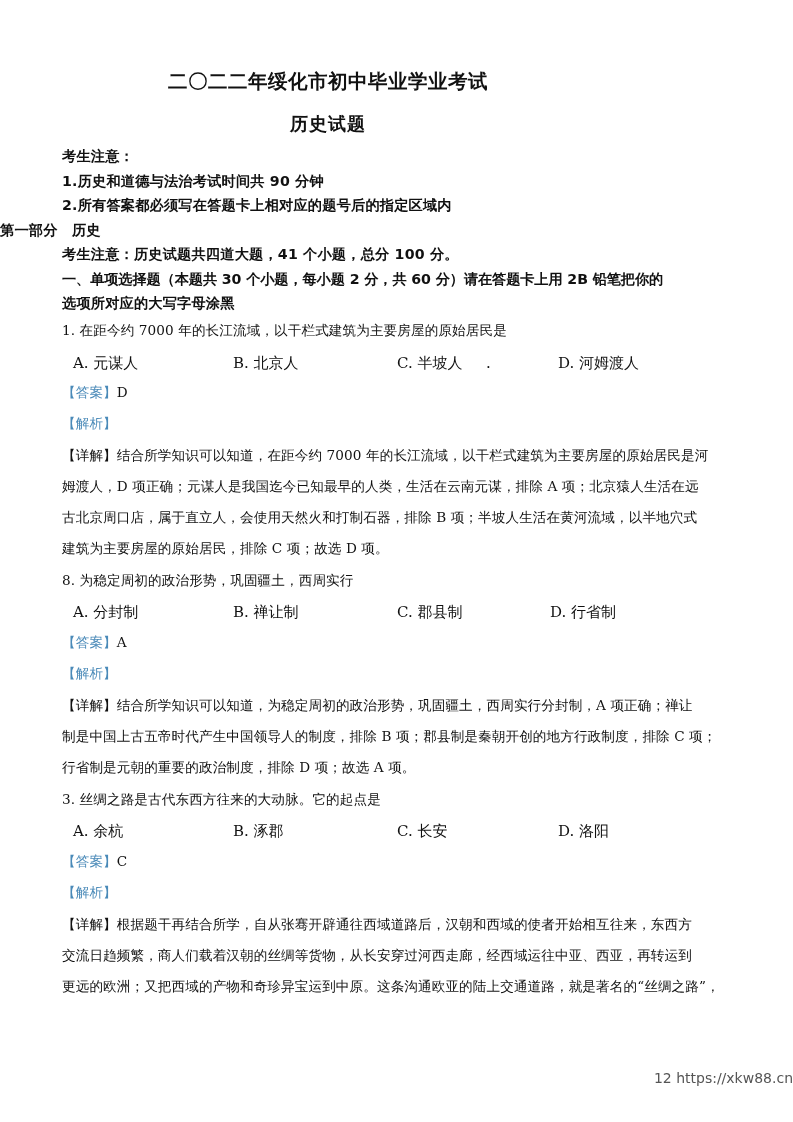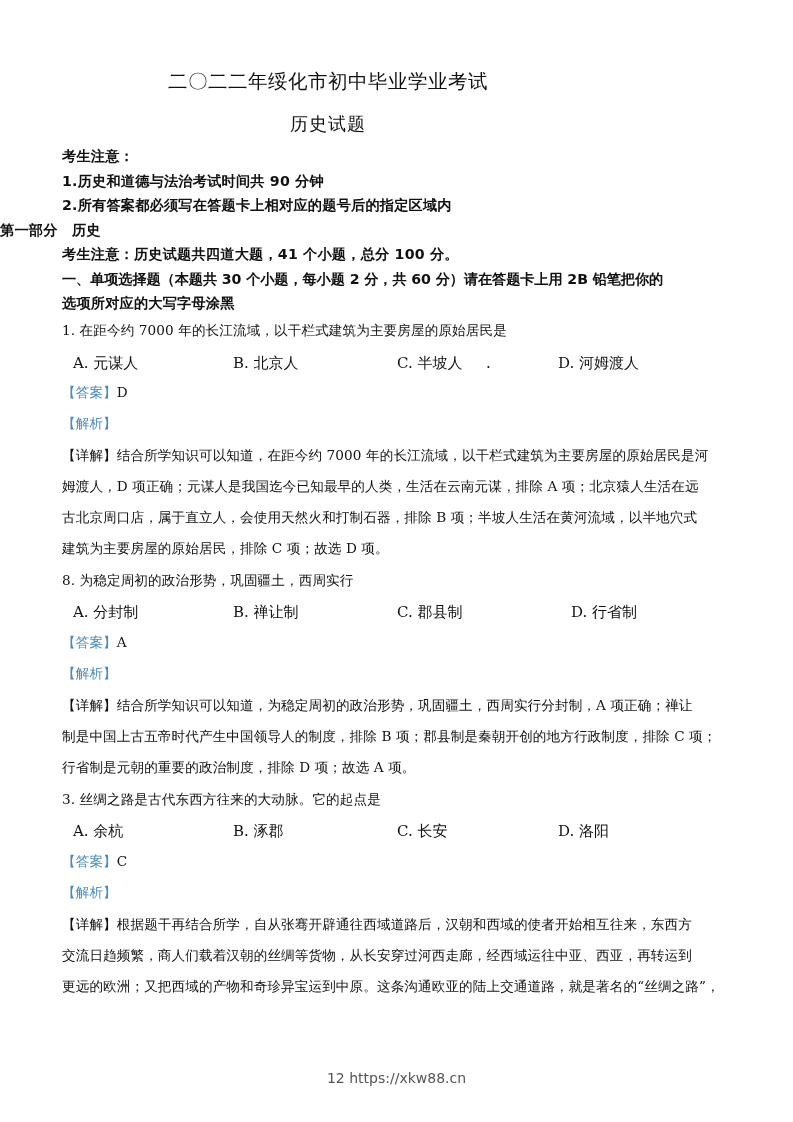--- a/index.html
+++ b/index.html
@@ -1,27 +1,27 @@
 <!DOCTYPE html>
 <html><head>
 <meta charset="utf-8">
 <style>
   html, body { margin: 0; padding: 0; background: #ffffff; }
   body { width: 793px; height: 1122px; position: relative; overflow: hidden;
          font-family: "DejaVu Serif", "Liberation Serif", serif; color: #111; }
   .line { position: absolute; left: 62px; white-space: nowrap; }
-  .title { position: absolute; left: 0; width: 656px; text-align: center; font-weight: normal; font-family: "DejaVu Sans", "Liberation Sans", sans-serif; }
+  .title { position: absolute; left: 0; width: 656px; text-align: center; font-weight: bold; font-family: "DejaVu Sans", "Liberation Sans", sans-serif; }
   .t1 { top: 68px; font-size: 19.5px; letter-spacing: 0.5px; }
   .t2 { top: 112px; font-size: 18px; letter-spacing: 1px; }
   .bold { font-weight: bold; font-family: "DejaVu Sans", "Liberation Sans", sans-serif; font-size: 14.2px; letter-spacing: 0.2px; }
   .center { left: 0; width: 793px; text-align: left; }
   .norm { font-size: 13.6px; letter-spacing: 0.1px; }
   .opt { position: absolute; white-space: nowrap; font-size: 15px; }
   .tag { color: #4a8ab8; }
-  .footer { position: absolute; top: 1070px; left: 0; width: 793px; text-align: center;
+  .footer { position: absolute; top: 1070px; left: 0; width: 793px; text-align: right;
             font-family: "DejaVu Sans", "Liberation Sans", sans-serif; font-size: 14px; color: #555; }
 </style>
 </head>
 <body>
 
 <div>
 
   <div class="title t1">二〇二二年绥化市初中毕业学业考试</div>
   <div class="title t2">历史试题</div>
 
@@ -46,21 +46,21 @@
     <div class="line norm" style="top:478px">姆渡人，D 项正确；元谋人是我国迄今已知最早的人类，生活在云南元谋，排除 A 项；北京猿人生活在远</div>
     <div class="line norm" style="top:509px">古北京周口店，属于直立人，会使用天然火和打制石器，排除 B 项；半坡人生活在黄河流域，以半地穴式</div>
     <div class="line norm" style="top:540px">建筑为主要房屋的原始居民，排除 C 项；故选 D 项。</div>
   </div>
 
   <div>
     <div class="line norm" style="top:572px">8. 为稳定周初的政治形势，巩固疆土，西周实行</div>
     <div class="opt" style="top:603px; left:73px">A. 分封制</div>
     <div class="opt" style="top:603px; left:233px">B. 禅让制</div>
     <div class="opt" style="top:603px; left:397px">C. 郡县制</div>
-    <div class="opt" style="top:603px; left:571px">D. 行省制</div>
+    <div class="opt" style="top:603px; left:550px">D. 行省制</div>
     <div class="line norm" style="top:634px"><span class="tag">【答案】</span><span>A</span></div>
     <div class="line norm tag" style="top:665px">【解析】</div>
     <div class="line norm" style="top:697px"><span>【详解】</span><span>结合所学知识可以知道，为稳定周初的政治形势，巩固疆土，西周实行分封制，A 项正确；禅让</span></div>
     <div class="line norm" style="top:728px">制是中国上古五帝时代产生中国领导人的制度，排除 B 项；郡县制是秦朝开创的地方行政制度，排除 C 项；</div>
     <div class="line norm" style="top:759px">行省制是元朝的重要的政治制度，排除 D 项；故选 A 项。</div>
   </div>
 
   <div>
     <div class="line norm" style="top:791px">3. 丝绸之路是古代东西方往来的大动脉。它的起点是</div>
     <div class="opt" style="top:822px; left:73px">A. 余杭</div>

